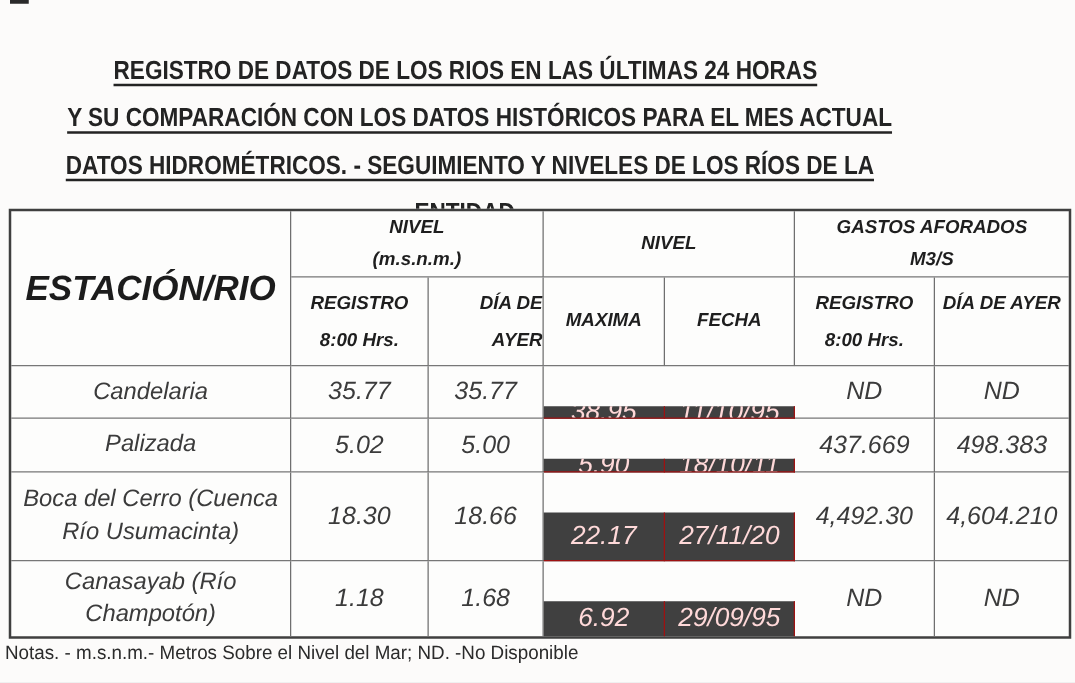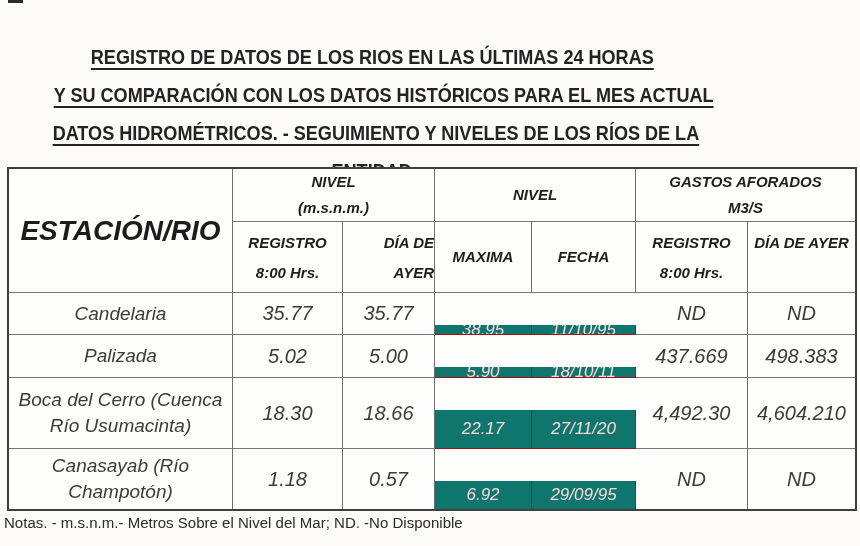--- a/index.html
+++ b/index.html
@@ -48,21 +48,21 @@
   .s3 { grid-area:2/4/3/5; } .s4 { grid-area:2/5/3/6; }
   .s5 { grid-area:2/6/3/7; } .s6 { grid-area:2/7/3/8; }
 
   .col1{grid-column:1}.col2{grid-column:2}.col3{grid-column:3}.col4{grid-column:4}
   .col5{grid-column:5}.col6{grid-column:6}.col7{grid-column:7}
   .r1{grid-row:3}.r2{grid-row:4}.r3{grid-row:5}.r4{grid-row:6}
 
   .val { font-size:20px; }
   .station-name { font-size:19px; line-height:26px; padding:0 6px; }
   .hl {
-    background:#0f766e; color:#ffd9d9; font-size:17px;
+    background:#404040; color:#ffd9d9; font-size:21px;
     border-right-color:#9e1111; border-bottom-color:#9e1111;margin-top:32px;
   }
 
   
   .footer {
     position:absolute; left:4px; top:514px; width:720px;
     font-size:15.5px; color:#2b2b2b; white-space:nowrap;
     transform:scaleX(0.97); transform-origin:left center;
   }
 </style>
@@ -130,21 +130,21 @@
     <div class="cell station-name col1 r3">Boca del Cerro (Cuenca Río Usumacinta)</div>
     <div class="cell val col2 r3">18.30</div>
     <div class="cell val col3 r3">18.66</div>
     <div class="cell val hl col4 r3">22.17</div>
     <div class="cell val hl col5 r3">27/11/20</div>
     <div class="cell val col6 r3">4,492.30</div>
     <div class="cell val col7 r3 no-br">4,604.210</div>
 
     <div class="cell station-name col1 r4 no-bb">Canasayab (Río Champotón)</div>
     <div class="cell val col2 r4 no-bb">1.18</div>
-    <div class="cell val col3 r4 no-bb">0.57</div>
+    <div class="cell val col3 r4 no-bb">1.68</div>
     <div class="cell val hl col4 r4 no-bb">6.92</div>
     <div class="cell val hl col5 r4 no-bb">29/09/95</div>
     <div class="cell val col6 r4 no-bb">ND</div>
     <div class="cell val col7 r4 no-br no-bb">ND</div>
 
   </div>
 
   <div class="footer">Notas. - m.s.n.m.- Metros Sobre el Nivel del Mar; ND. -No Disponible</div>
 
 </div>

